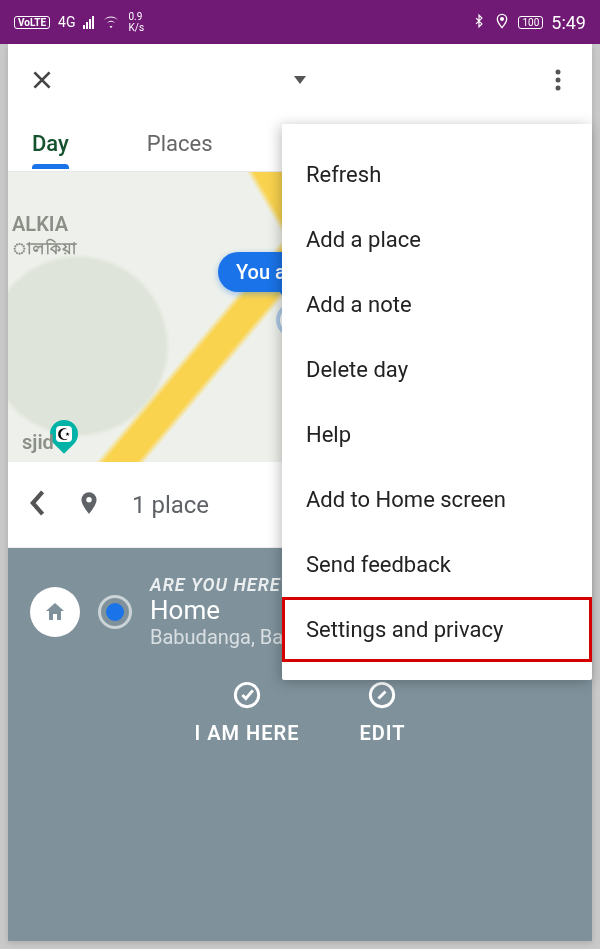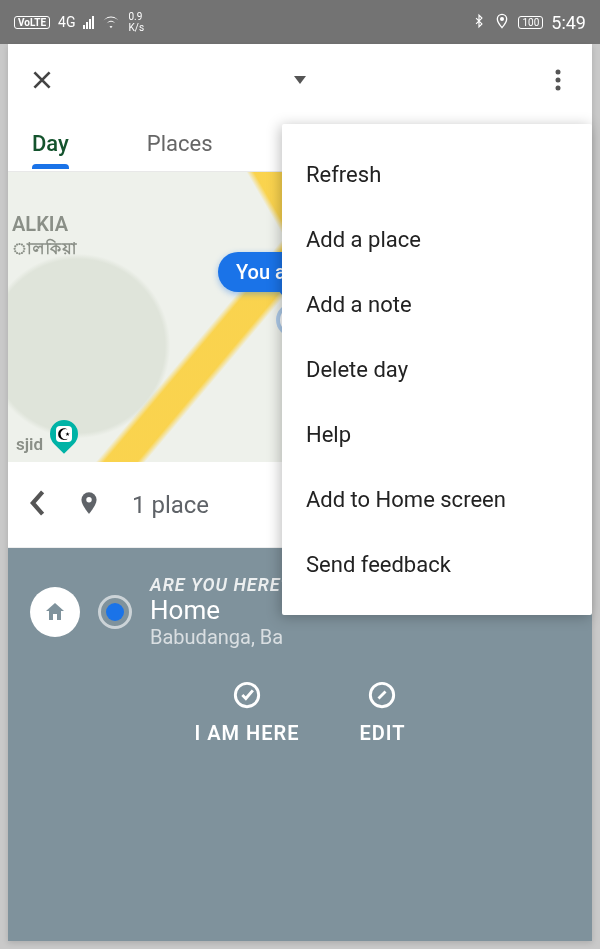--- a/index.html
+++ b/index.html
@@ -6,21 +6,21 @@
   body {
     font-family: -apple-system, Roboto, "Helvetica Neue", Arial, sans-serif;
     background: #c9c9c9;
     width: 600px;
     height: 949px;
     overflow: hidden;
     position: relative;
   }
   .statusbar {
     height: 44px;
-    background: #737373;
+    background: #701a75;
     display: flex;
     align-items: center;
     justify-content: space-between;
     padding: 0 14px;
     color: #ffffff;
     font-size: 14px;
   }
   .statusbar-left { display: flex; align-items: center; gap: 8px; }
   .statusbar-right { display: flex; align-items: center; gap: 8px; }
   .volte-badge {
@@ -115,21 +115,21 @@
       linear-gradient(130deg, transparent 40%, rgba(251,208,61,0.9) 41%, rgba(251,208,61,0.9) 45%, transparent 46%),
       linear-gradient(60deg,  transparent 54%, rgba(251,208,61,0.9) 55%, rgba(251,208,61,0.9) 59%, transparent 60%),
       radial-gradient(circle at 12% 60%, #dfe4da 0 16%, transparent 17%),
       #eef1eb;
   }
   .map-label {
     position:absolute; color:#8a8f87; font-weight:600;
   }
   .map-label.khalkia { top:40px; left:4px; font-size:20px; }
   .map-label.khalkia .sub { font-size:16px; letter-spacing:1px; display:block; }
-  .map-label.sjid { bottom:8px; left:8px; font-size:17px; }
+  .map-label.sjid { bottom:8px; left:14px; font-size:20px; }
   .map-poi-pin {
     position:absolute; width:28px; height:28px;
     background:#00b3a6; border-radius:50% 50% 50% 0;
     transform: rotate(-45deg);
   }
   .map-poi-pin .inner {
     position:absolute; inset:6px; background:#fff; border-radius:4px;
     transform: rotate(45deg);
     display:flex; align-items:center; justify-content:center;
   }
@@ -352,15 +352,16 @@
   </div>
 
   <div class="menu">
     <div class="menu-item"><span>Refresh</span></div>
     <div class="menu-item"><span>Add a place</span></div>
     <div class="menu-item"><span>Add a note</span></div>
     <div class="menu-item"><span>Delete day</span></div>
     <div class="menu-item"><span>Help</span></div>
     <div class="menu-item"><span>Add to Home screen</span></div>
     <div class="menu-item"><span>Send feedback</span></div>
+    <div class="menu-item highlight"><span>Settings and privacy</span></div>
   </div>
 
 </div>
 
 </body></html>

